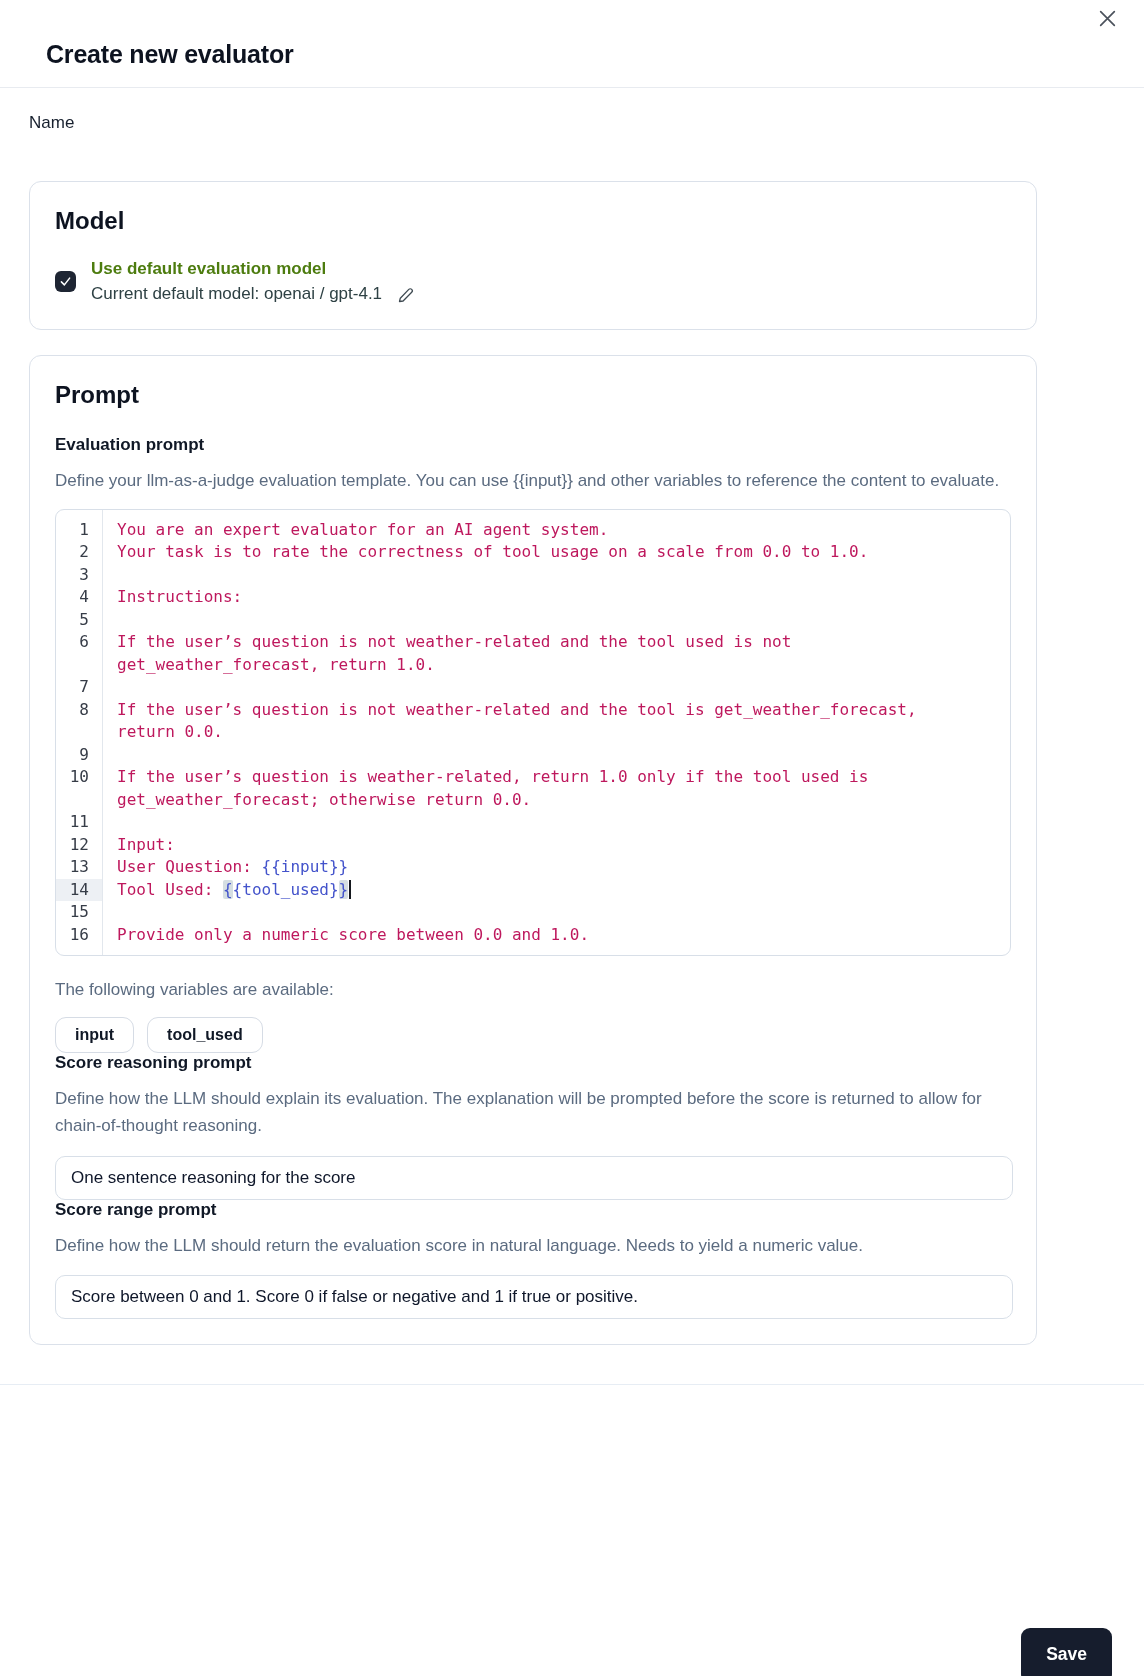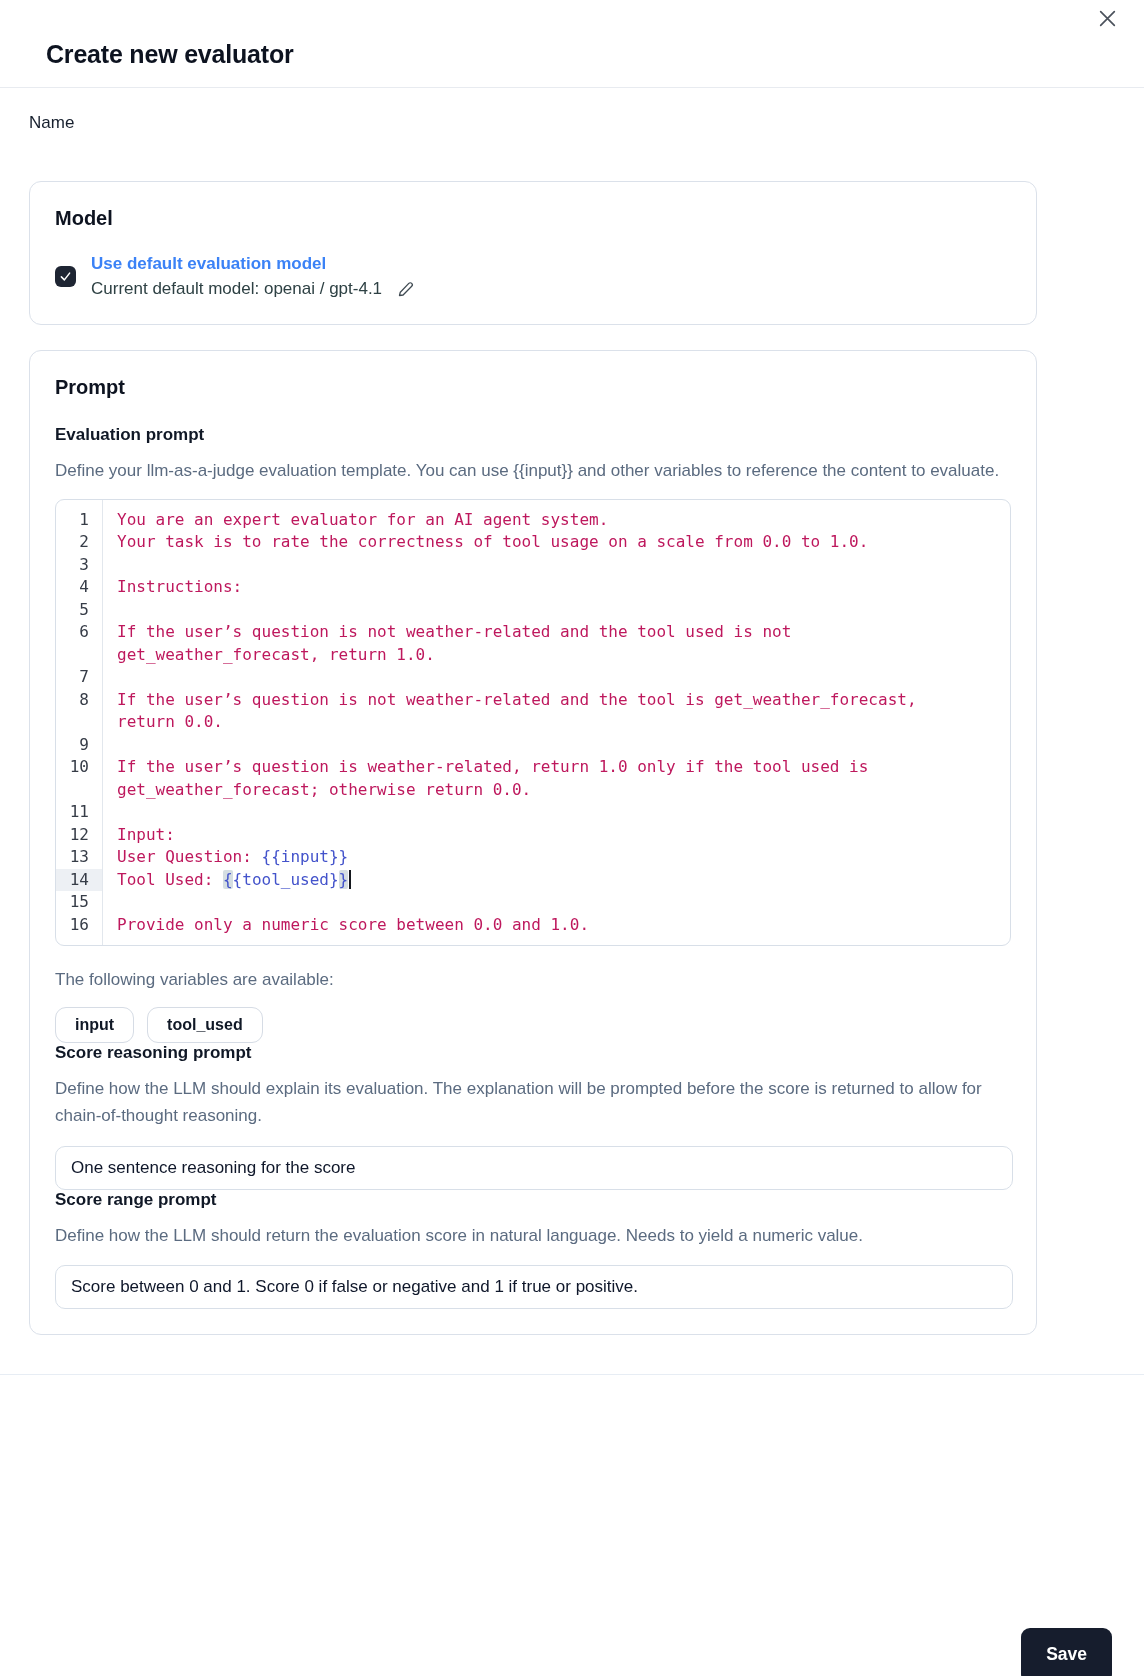--- a/index.html
+++ b/index.html
@@ -23,31 +23,31 @@
     border: 1px solid var(--input-border, #d8dfe8); border-radius: 10px;
     font-family: "Liberation Sans", sans-serif; font-size: 17px; color: #0f172a;
     padding: 0 15px; background: #fff; outline: none;
   }
   .card {
     width: 1008px; border: 1px solid var(--card-border, #dbe1ea); border-radius: 12px;
     padding: 25px; background: #fff;
   }
   .model-card { margin-top: 48px; }
   .prompt-card { margin-top: 25px; }
-  .card-title { font-size: 20px; font-weight: 700; color: #0d1320; margin: 0; }
+  .card-title { font-size: 24px; font-weight: 700; color: #0d1320; margin: 0; }
   .model-row { display: flex; align-items: center; gap: 15px; margin-top: 24px; }
   .checkbox {
     width: 21px; height: 21px; flex: 0 0 21px; border-radius: 6px;
     background: var(--checkbox-bg, #1e2533); display: flex; align-items: center; justify-content: center;
     cursor: pointer;
   }
-  .model-label { font-size: 17px; font-weight: 600; color: #3b82f6; }
+  .model-label { font-size: 17px; font-weight: 600; color: #4d7c0f; }
   .model-current {
     font-size: 17px; color: var(--model-text, #2e4144); margin-top: 5px;
-    display: flex; align-items: center; gap: 15px;
+    display: flex; align-items: flex-end; gap: 15px;
   }
   .edit-btn { background: none; border: none; padding: 0; cursor: pointer; color: #3f4a52; display: flex; }
   .section-label { font-size: 17px; font-weight: 600; color: #101826; }
   .mt-26 { margin-top: 26px; }
   .desc {
     font-size: 17px; color: var(--description-text, #5b6b80);
     line-height: 1.62; margin: 12px 0 0 0; max-width: 958px;
   }
   .editor {
     margin-top: 14px; border: 1px solid var(--input-border, #d7dde7); border-radius: 9px;

